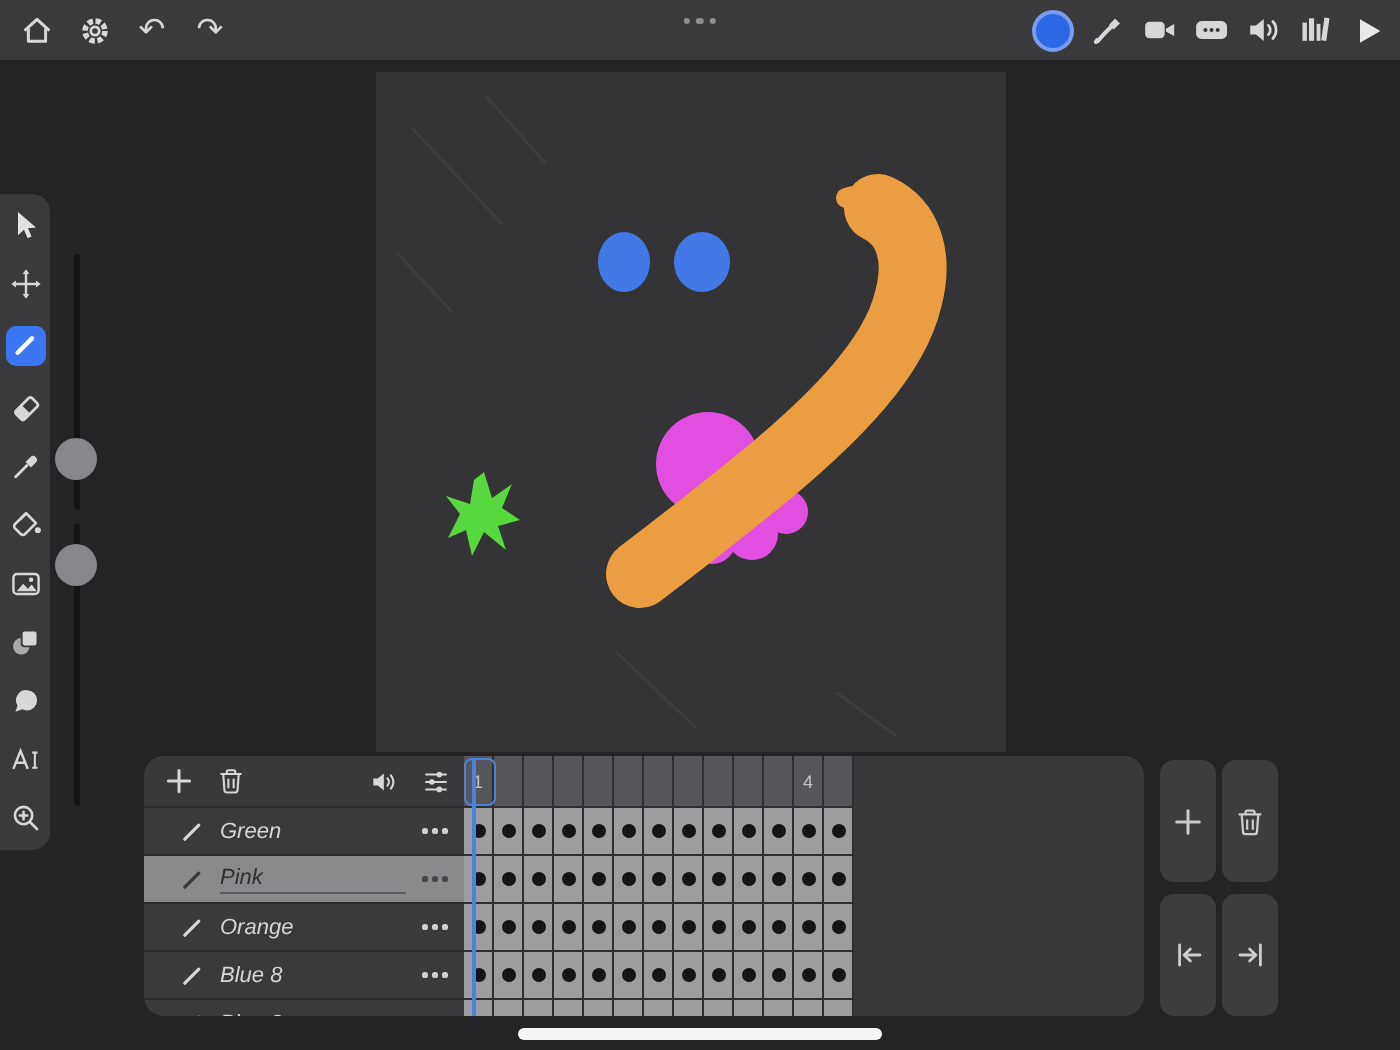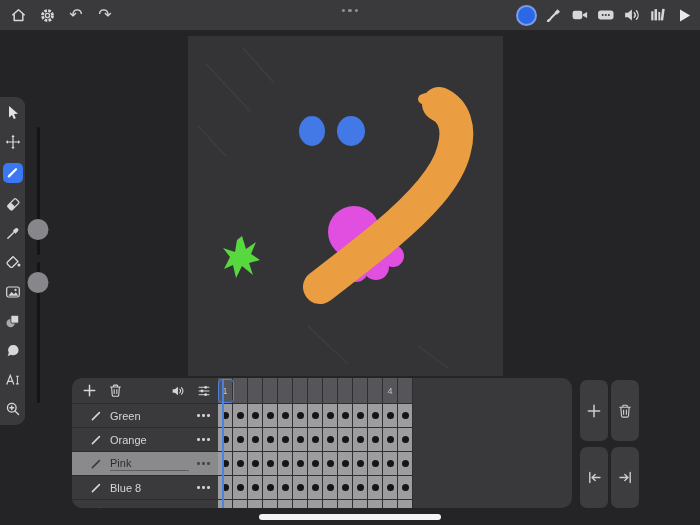--- a/index.html
+++ b/index.html
@@ -30,21 +30,21 @@
   
   .slider { position:absolute; left:37px; width:2.5px; background:#141414; border-radius:2px; }
   .s1 { top:127px; height:128px; }
   .s2 { top:262px; height:141px; }
   .knob { position:absolute; left:50%; transform:translateX(-50%); width:21px; height:21px;
           border-radius:50%; background:#87878b; }
 
   
   .timeline { position:absolute; left:72px; top:378px; width:500px; height:130px; background:#39393b;
               border-radius:10px; overflow:hidden; display:flex; }
-  .layers-pane { width:146px; flex:none; display:flex; flex-direction:column; }
+  .layers-pane { width:160px; flex:none; display:flex; flex-direction:column;font-style:italic; }
   .layers-head { height:26px; flex:none; display:flex; align-items:center; gap:9px; padding:0 6px 0 9px;
                  border-bottom:1px solid #2d2d2f; }
   .lh-spacer { flex:1; }
   .layer-row { height:24px; flex:none; display:flex; align-items:center; gap:8px; padding:0 8px 0 18px;
                background:#3a3a3c; border-bottom:1px solid #2d2d2f; }
   .layer-name { flex:1; font-size:11px; color:#d6d6d8; white-space:nowrap; }
   .layer-row.selected { background:#8a8a8d; }
   .layer-row.selected .layer-name { color:#2e2e30; border-bottom:1px solid #5e5e62; padding-bottom:1px; }
   .layer-row.selected .pencil path { stroke:#3a3a3c; }
   .dots3 { display:flex; gap:2.6px; }
@@ -278,36 +278,36 @@
     <svg class="pencil" width="12" height="12" viewBox="0 0 12 12">
       <path d="M2.4 9.6 L9.4 2.6" stroke="#d6d6d8" stroke-width="1.6" fill="none" stroke-linecap="round"></path>
     </svg>
     <span class="layer-name">Green</span>
     <span class="dots3">
             <i></i>
             <i></i>
             <i></i>
           </span>
   </div>
+        <div class="layer-row selected">
+    <svg class="pencil" width="12" height="12" viewBox="0 0 12 12">
+      <path d="M2.4 9.6 L9.4 2.6" stroke="#d6d6d8" stroke-width="1.6" fill="none" stroke-linecap="round"></path>
+    </svg>
+    <span class="layer-name">Pink</span>
+    <span class="dots3">
+            <i></i>
+            <i></i>
+            <i></i>
+          </span>
+  </div>
         <div class="layer-row">
     <svg class="pencil" width="12" height="12" viewBox="0 0 12 12">
       <path d="M2.4 9.6 L9.4 2.6" stroke="#d6d6d8" stroke-width="1.6" fill="none" stroke-linecap="round"></path>
     </svg>
     <span class="layer-name">Orange</span>
-    <span class="dots3">
-            <i></i>
-            <i></i>
-            <i></i>
-          </span>
-  </div>
-        <div class="layer-row selected">
-    <svg class="pencil" width="12" height="12" viewBox="0 0 12 12">
-      <path d="M2.4 9.6 L9.4 2.6" stroke="#d6d6d8" stroke-width="1.6" fill="none" stroke-linecap="round"></path>
-    </svg>
-    <span class="layer-name">Pink</span>
     <span class="dots3">
             <i></i>
             <i></i>
             <i></i>
           </span>
   </div>
         <div class="layer-row">
     <svg class="pencil" width="12" height="12" viewBox="0 0 12 12">
       <path d="M2.4 9.6 L9.4 2.6" stroke="#d6d6d8" stroke-width="1.6" fill="none" stroke-linecap="round"></path>
     </svg>

